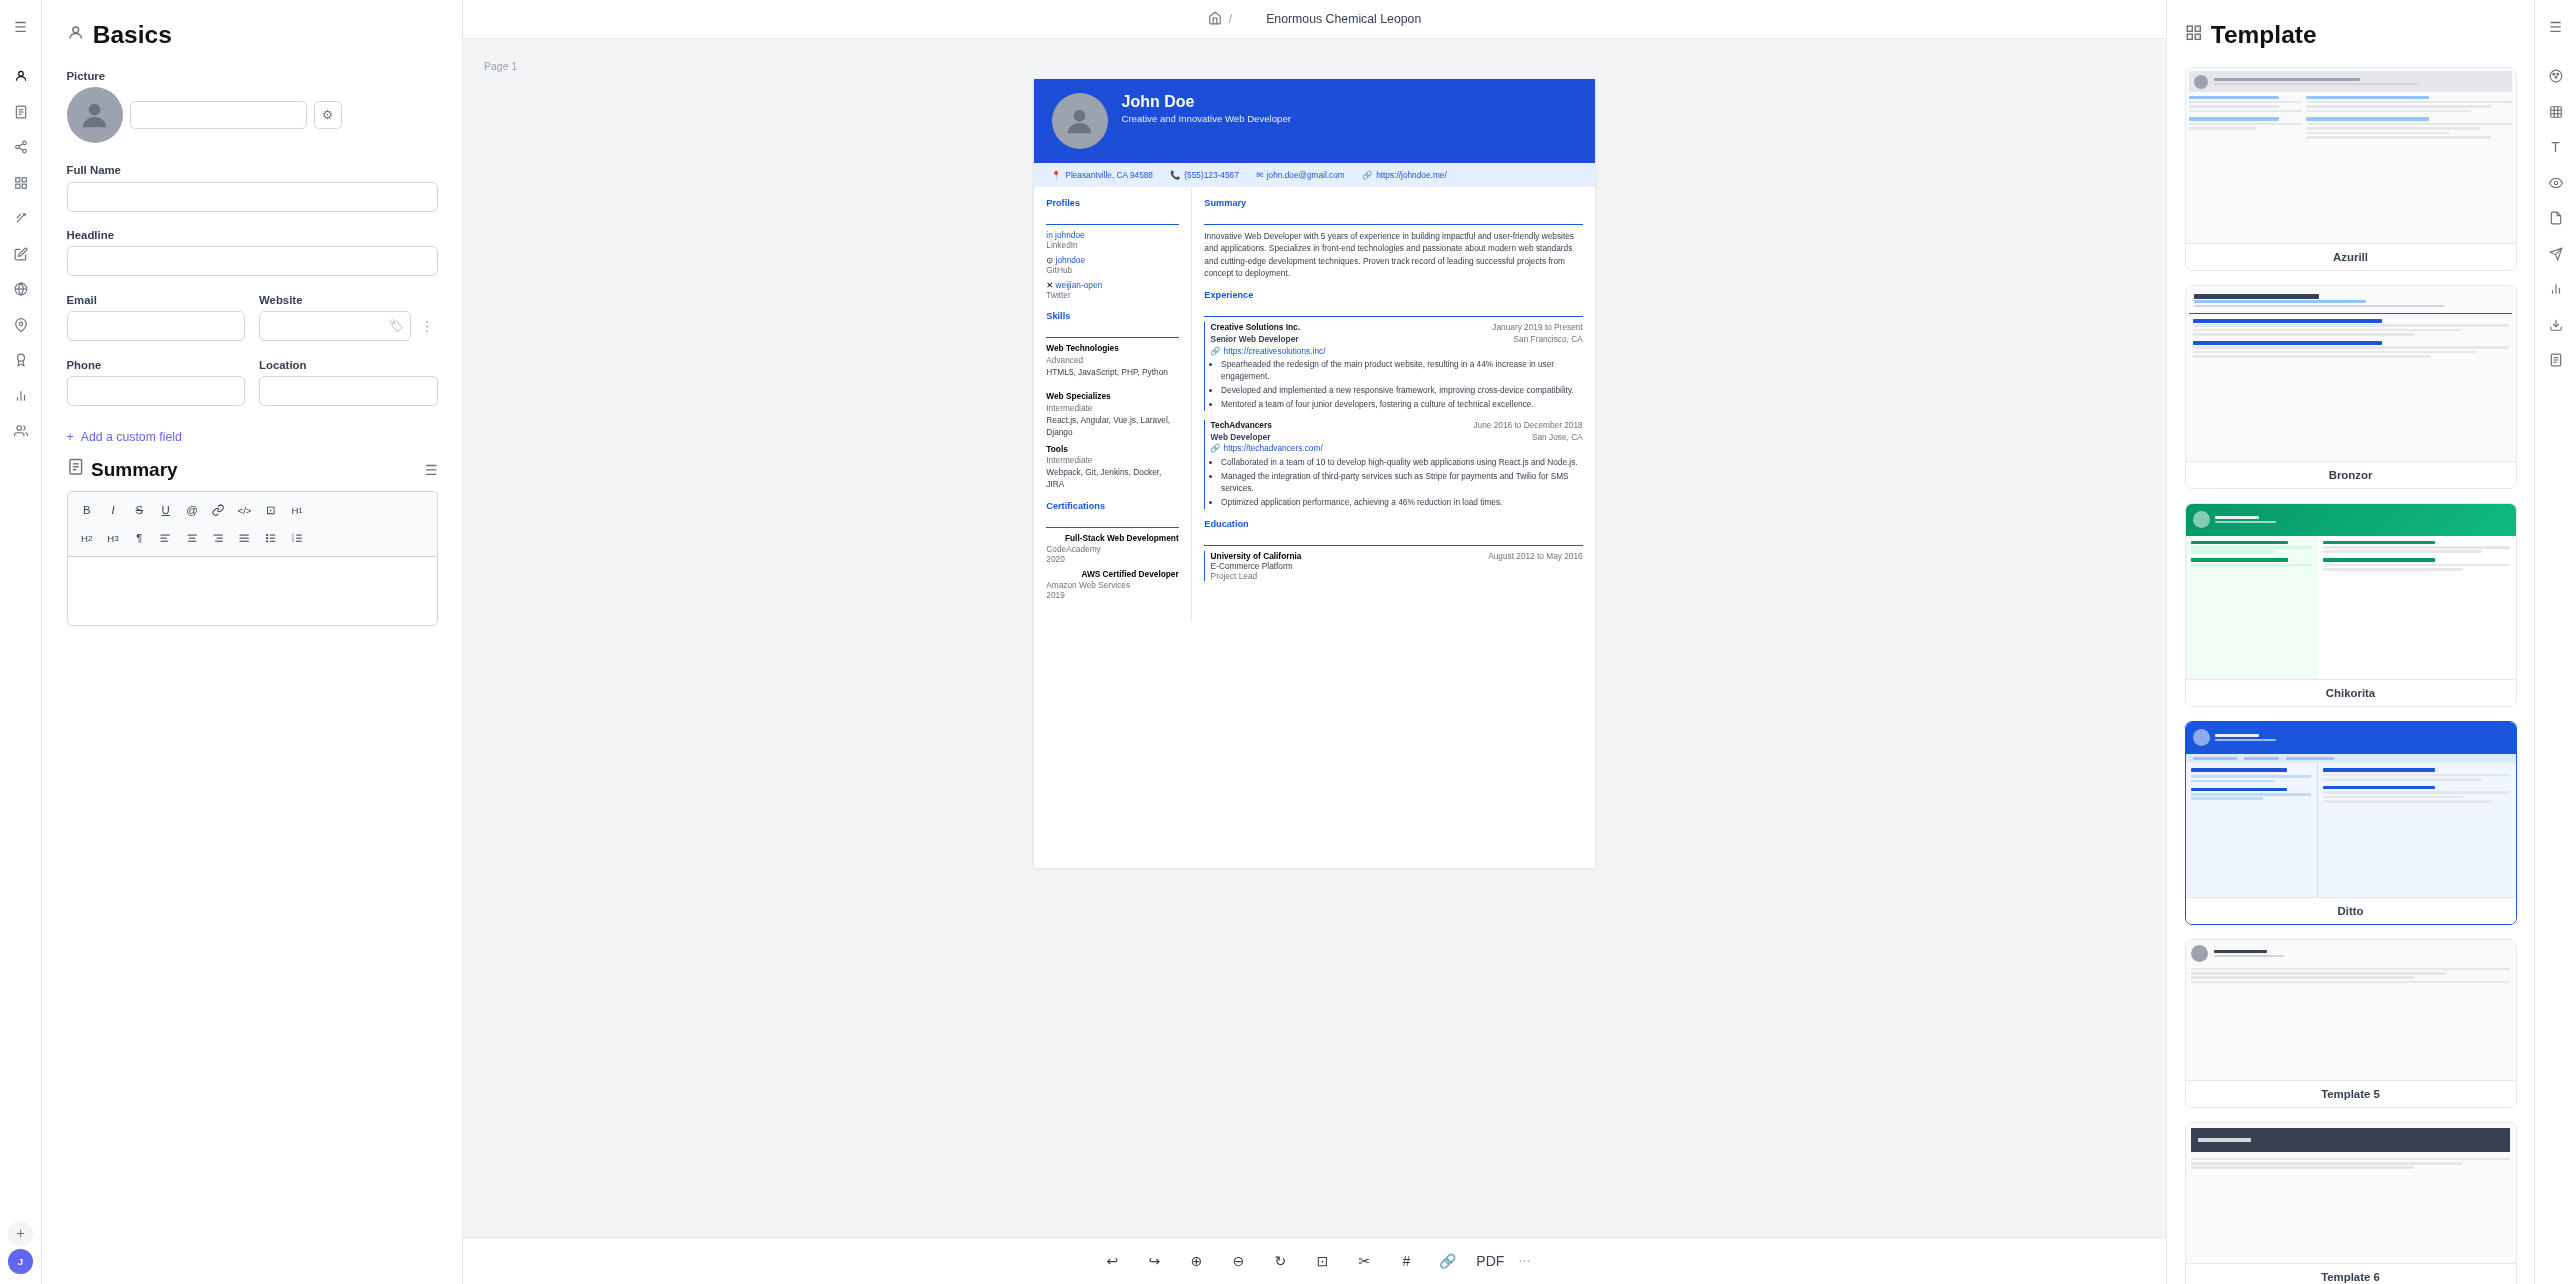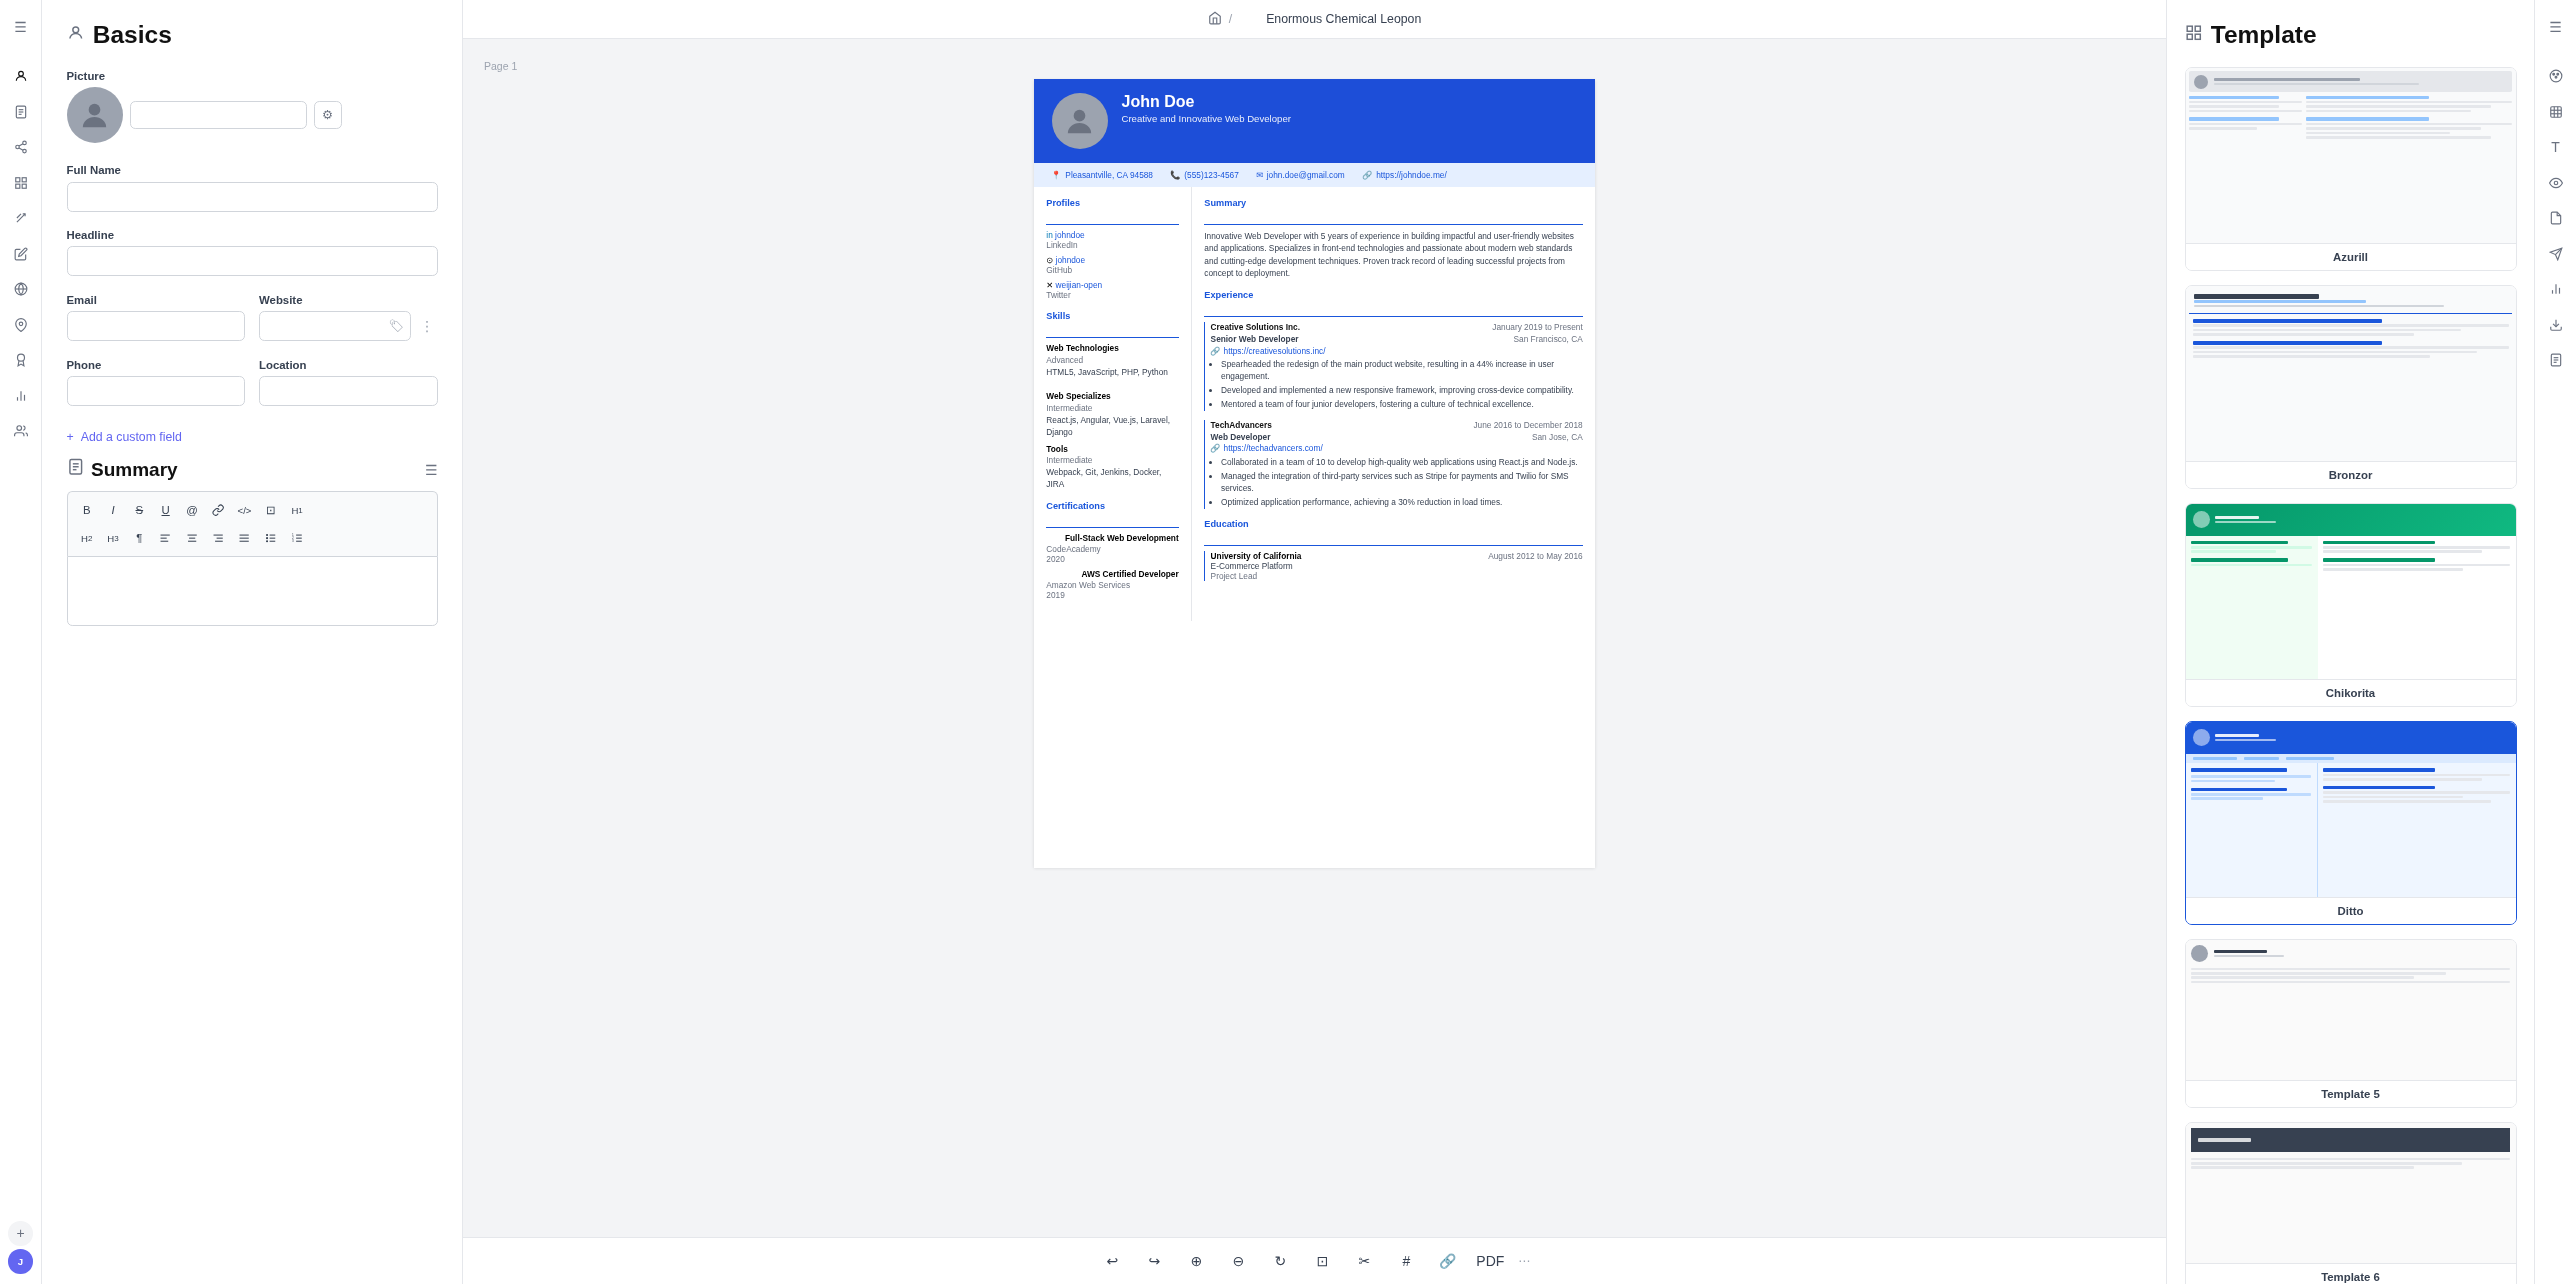--- a/index.html
+++ b/index.html
@@ -847,21 +847,21 @@
                   <span class="r-exp-title">Web Developer</span>
                   <span class="r-exp-location">San Jose, CA</span>
                 </div>
                 <div class="r-exp-link">
                   <span>🔗</span>
                     <span>https://techadvancers.com/</span>
                 </div>
                 <ul class="r-exp-bullets">
                   <li>Collaborated in a team of 10 to develop high-quality web applications using React.js and Node.js.</li>
                   <li>Managed the integration of third-party services such as Stripe for payments and Twilio for SMS services.</li>
-                  <li>Optimized application performance, achieving a 30% reduction in load times.</li>
+                  <li>Optimized application performance, achieving a 46% reduction in load times.</li>
                 </ul>
               </div>
             </div>
 
             <div class="r-section">
               <div class="r-section-title">Education</div>
               <div style="padding-left:5.3px;border-left:1.8px solid #1a56db;">
                 <div class="r-edu-header">
                   <span class="r-edu-school">University of California</span>
                   <span class="r-edu-dates">August 2012 to May 2016</span>

